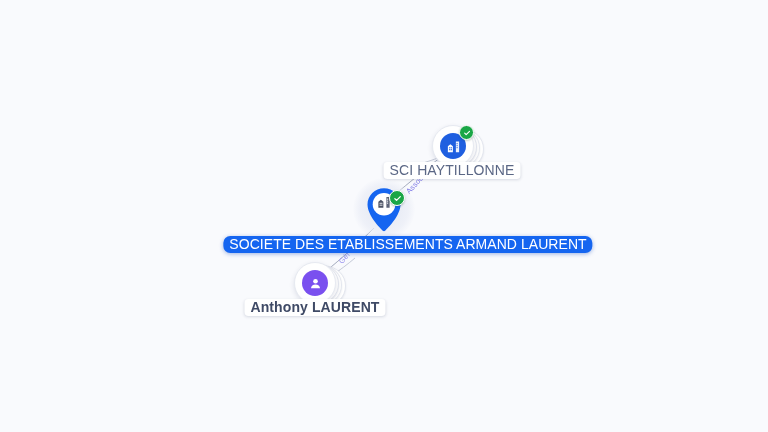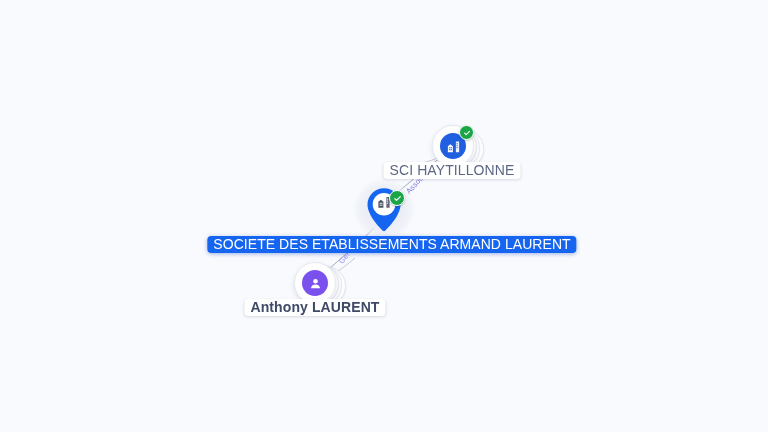--- a/index.html
+++ b/index.html
@@ -240,21 +240,21 @@
         </svg>
       </div>
       <div class="badge-check" style="left:27px; top:5px; width:14px; height:14px;">
         <svg width="9" height="9" viewBox="0 0 24 24" aria-hidden="true">
           <path d="M5 12.5l4.5 4.5L19.5 7" fill="none" stroke="#ffffff" stroke-width="3.4" stroke-linecap="round" stroke-linejoin="round"></path>
         </svg>
       </div>
     </div>
   </div>
 
-  <div class="node-label selected" style="left:392px; top:236px;">SOCIETE DES ETABLISSEMENTS ARMAND LAURENT</div>
+  <div class="node-label selected" style="left:408px; top:236px;border-radius:7px;">SOCIETE DES ETABLISSEMENTS ARMAND LAURENT</div>
 
   <div class="node" style="left:315px; top:283px;">
     <div class="deck">
       <span class="c1"></span>
         <span class="c2"></span>
         <span class="c3"></span>
     </div>
     <div class="disc-wrap">
       <div class="disc-halo"></div>
       <div class="disc person">

